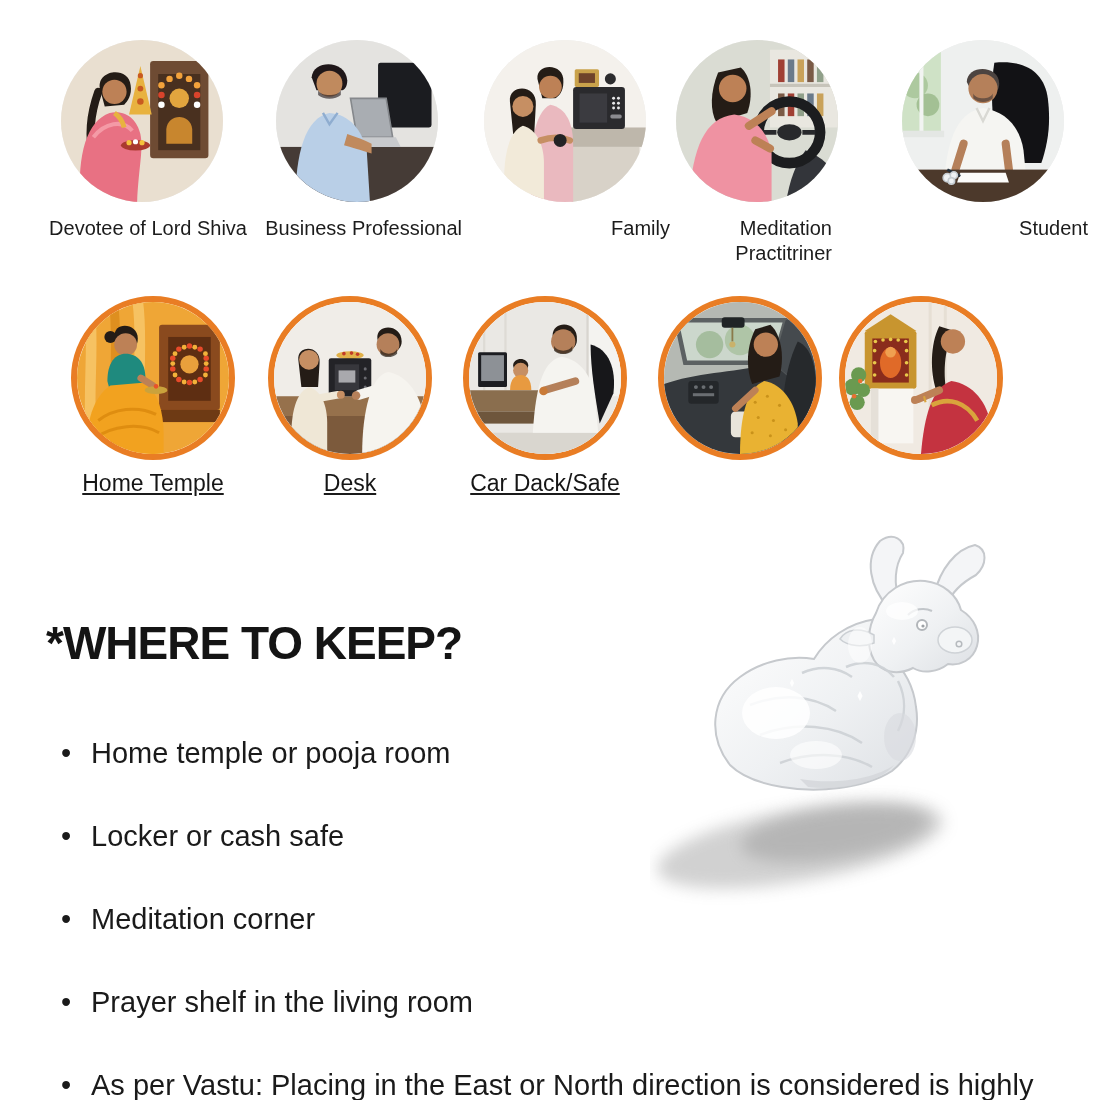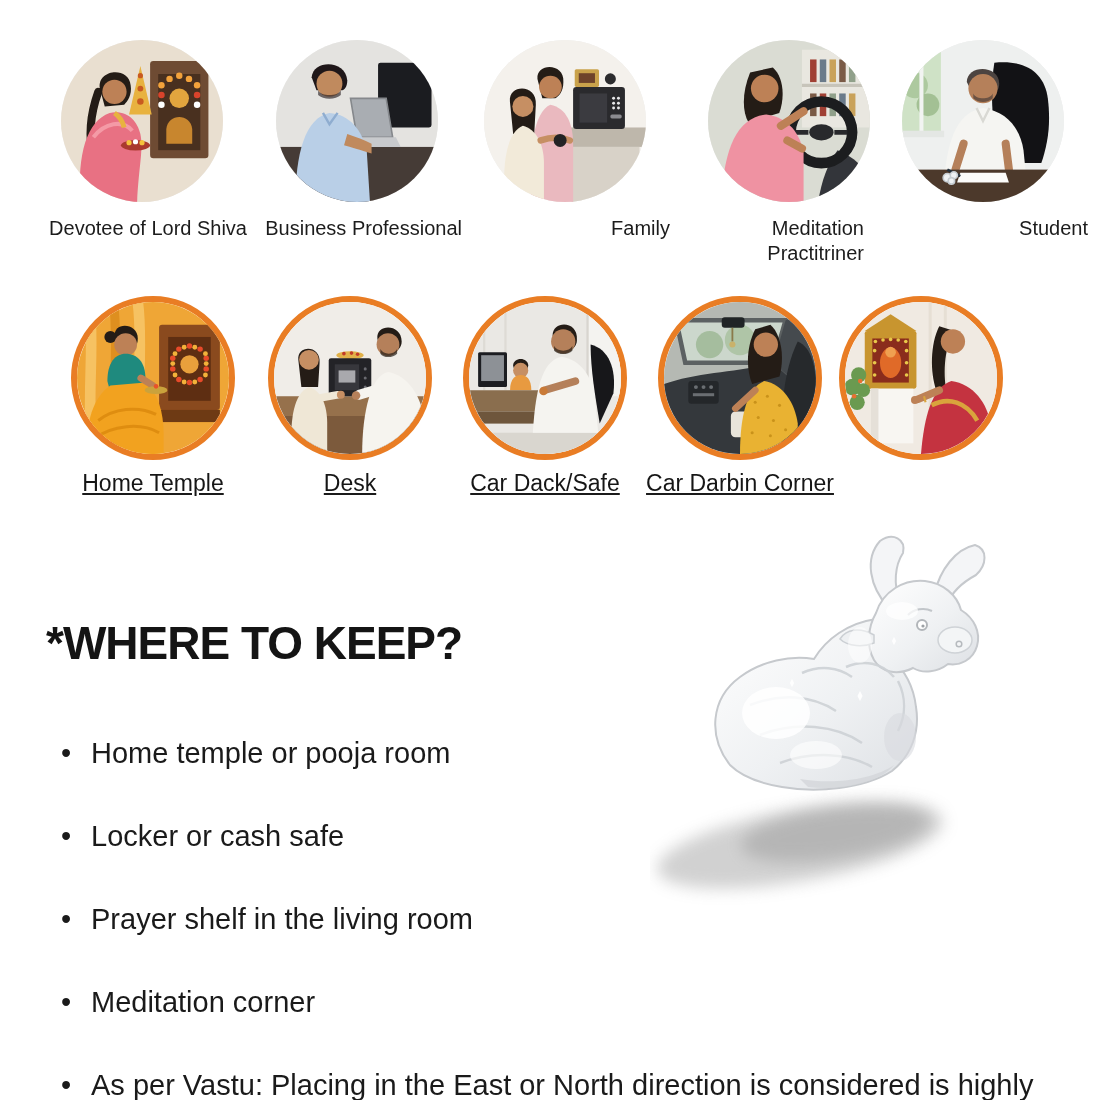--- a/index.html
+++ b/index.html
@@ -124,21 +124,21 @@
         <path d="M16,38 C15,27 33,27 32,40 L31,58 L18,58 Z" fill="#241c16"></path>
         <circle cx="24" cy="41" r="6.5" fill="#c68f63"></circle>
         <path d="M13,100 C11,76 14,57 24,53 C32,55 37,64 37,76 L37,100 Z" fill="#f2ead9"></path>
         <path d="M35,62 C41,60 48,60 53,62" stroke="#c68f63" stroke-width="4" fill="none" stroke-linecap="round"></path>
         <circle cx="47" cy="62" r="4" fill="#232325"></circle>
       </svg>
     </div>
     <div class="plabel">Family</div>
   </div>
 
-  <div class="persona" style="left:684px">
+  <div class="persona" style="left:652px">
     <div class="pcircle">
       <svg viewBox="0 0 100 100" preserveAspectRatio="xMidYMid slice">
         <rect width="100" height="100" fill="#dadcd3"></rect>
         <rect x="58" y="6" width="42" height="48" fill="#e9e7e0"></rect>
         <line x1="58" y1="28" x2="100" y2="28" stroke="#c7c4ba" stroke-width="2"></line>
         <rect x="63" y="12" width="4" height="14" fill="#a04034"></rect>
           <rect x="69" y="12" width="4" height="14" fill="#6a7a8a"></rect>
         <rect x="75" y="12" width="4" height="14" fill="#c9a25a"></rect>
           <rect x="81" y="12" width="4" height="14" fill="#7a5a46"></rect>
         <rect x="87" y="12" width="4" height="14" fill="#90a08a"></rect>
@@ -332,21 +332,20 @@
             <circle cx="76" cy="68" r="1"></circle>
             <circle cx="62" cy="76" r="1"></circle>
           <circle cx="72" cy="78" r="1"></circle>
             <circle cx="58" cy="86" r="1"></circle>
             <circle cx="70" cy="88" r="1"></circle>
             <circle cx="80" cy="84" r="1"></circle>
         </g>
         <path d="M60,58 L47,70" stroke="#bd8156" stroke-width="4.5" stroke-linecap="round"></path>
       </svg>
     </div>
-    <div class="rlabel">Car Darbin Corner</div>
   </div>
 
   <div class="place" style="left:821px">
     <div class="rcircle">
       <svg viewBox="0 0 100 100" preserveAspectRatio="xMidYMid slice">
         <rect width="100" height="100" fill="#f0eae2"></rect>
         <line x1="56" y1="0" x2="56" y2="100" stroke="#e6dfd4" stroke-width="2"></line>
         <line x1="66" y1="0" x2="66" y2="100" stroke="#e6dfd4" stroke-width="2"></line>
         <polygon points="13,19 30,8 47,19" fill="#c8952f"></polygon>
         <rect x="13" y="19" width="34" height="38" rx="1.5" fill="#c8952f"></rect>
@@ -384,22 +383,22 @@
         <circle cx="46" cy="64.5" r="2.6" fill="#bd8156"></circle>
         <line x1="52" y1="62" x2="53" y2="66" stroke="#d9a43c" stroke-width="1.4"></line>
       </svg>
     </div>
   </div>
 
   <div class="heading">*WHERE TO KEEP?</div>
   <ul class="bullets">
     <li>Home temple or pooja room</li>
     <li>Locker or cash safe</li>
+    <li>Meditation corner</li>
     <li>Prayer shelf in the living room</li>
-    <li>Meditation corner</li>
     <li>As per Vastu: Placing in the East or North direction is considered is highly ausuricisu</li>
   </ul>
 
   <div class="figurine">
     <svg viewBox="0 0 400 400" aria-label="crystal-nandi-bull">
       <defs>
         <linearGradient id="glass" x1="0" y1="0" x2="1" y2="1">
           <stop offset="0" stop-color="#ffffff"></stop>
           <stop offset="0.55" stop-color="#eff1f3"></stop>
           <stop offset="1" stop-color="#dde0e4"></stop>

